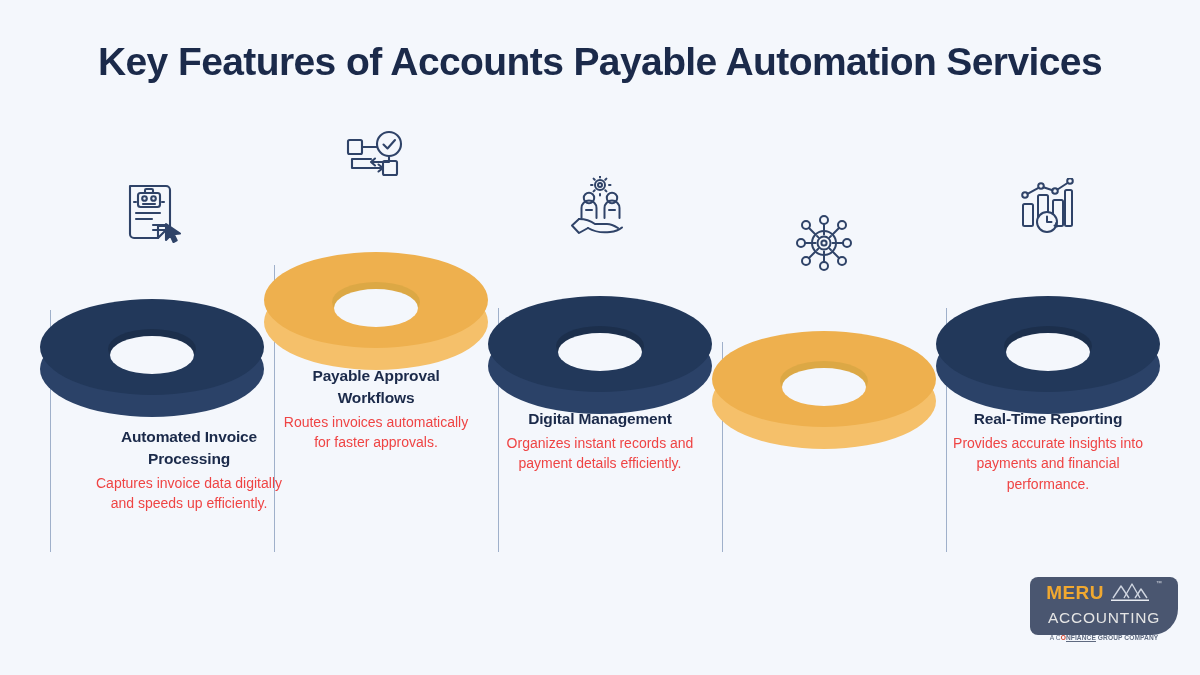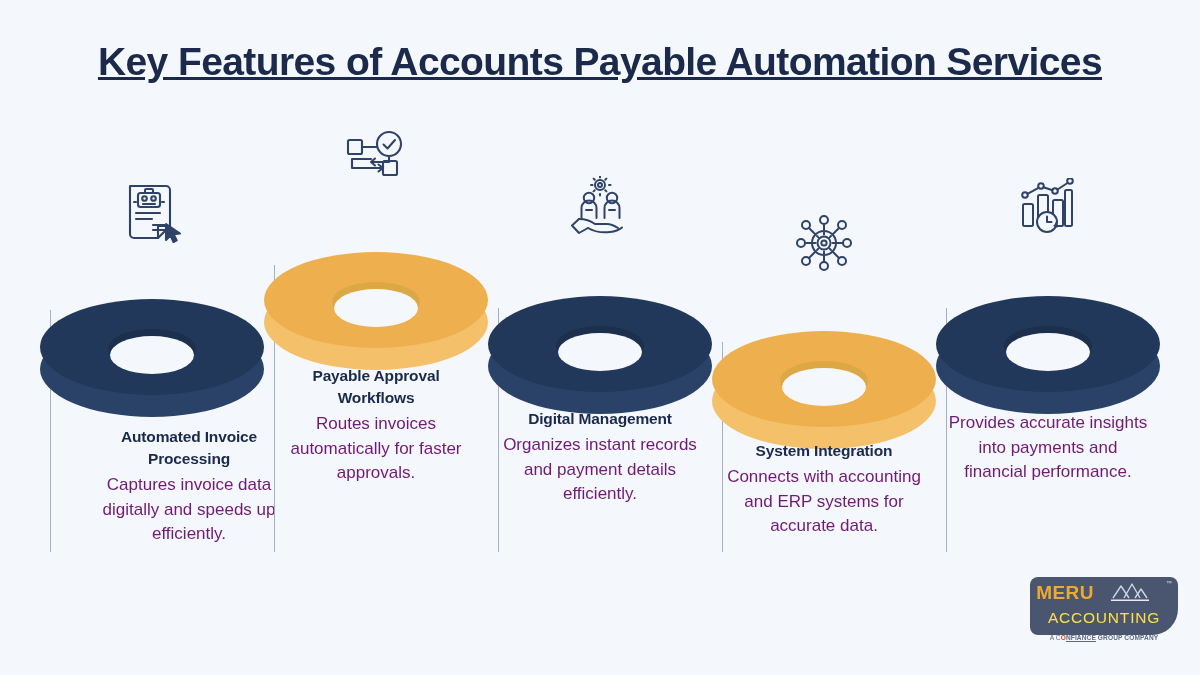--- a/index.html
+++ b/index.html
@@ -13,21 +13,20 @@
   
   .page-title {
     position: absolute;
     left: 0; right: 0; top: 40px;
     text-align: center;
     font-size: 39px;
     font-weight: bold;
     letter-spacing: -0.6px;
     color: #1b2a4a;
     white-space: nowrap;
-    text-decoration: underline;
   }
 
   
   .columns {
     position: absolute;
     left: 40px; top: 120px;
     width: 1120px; height: 450px;
   }
   .col {
     position: absolute;
@@ -76,56 +75,56 @@
   }
   .feat-title {
     font-size: 15.5px;
     font-weight: bold;
     color: #1b2a4a;
     line-height: 1.42;
     letter-spacing: -0.15px;
   }
   .feat-desc {
     margin-top: 3px;
-    font-size: 17px;
-    color: #701a75;
+    font-size: 14px;
+    color: #ef4444;
     line-height: 1.45;
   }
 
   
   .logo-box {
     position: absolute;
     left: 1030px; top: 577px;
     width: 148px; height: 58px;
     background: #4a5670;
     border-radius: 8px 8px 26px 8px;
     overflow: hidden;
   }
   .logo-inner {
     position: absolute;
     left: 0; top: 6px; width: 148px;
     text-align: center;
   }
   .logo-row1 {
     display: flex; align-items: flex-start; justify-content: center;
-    gap: 17px;
+    gap: 7px;
   }
   .logo-meru {
     font-size: 19px; font-weight: bold;
     color: #f0a830; letter-spacing: 0.4px;
     line-height: 1;
   }
   .logo-mtn { position: relative; top: -1px; }
   .logo-tm {
     font-size: 6px; color: #d9dde5;
     position: relative; top: -3px; left: 0px;
   }
   .logo-acc {
     margin-top: 2px;
-    font-size: 15.5px; color: #fde047;
+    font-size: 15.5px; color: #e5e5e5;
     letter-spacing: 0.8px; line-height: 1.1;
   }
   .logo-tag {
     position: absolute;
     left: 1030px; top: 634px; width: 148px;
     text-align: center;
     font-size: 6.6px; color: #5f6a80;
     letter-spacing: 0.1px;
     white-space: nowrap;
   }
@@ -281,24 +280,20 @@
 
     <div class="donut" style="top:203px;">
       <svg width="224" height="132" viewBox="0 0 224 132">
         <ellipse cx="112" cy="78" rx="112" ry="48" fill="#f5c06a"></ellipse>
         <ellipse cx="112" cy="56" rx="112" ry="48" fill="#eeb04e"></ellipse>
         <ellipse cx="112" cy="58" rx="44" ry="20" fill="#dca845"></ellipse>
         <ellipse cx="112" cy="64" rx="42" ry="19" fill="#f4f7fc"></ellipse>
       </svg>
     </div>
 
-    <div class="txt" style="top:320px;">
-      <div class="feat-title">System Integration</div>
-      <div class="feat-desc">Connects with accounting and ERP systems for accurate data.</div>
-    </div>
   </div>
 
   <div class="col col-4">
     <div class="divider" style="top:188px;height:244px;"></div>
 
     <div class="icon-wrap" style="top:58px;">
       <svg width="62" height="60" viewBox="0 0 62 60" fill="none" stroke="#2f4368" stroke-width="2" stroke-linejoin="round" stroke-linecap="round">
         <rect x="6" y="26" width="10" height="22" rx="1.5"></rect>
         <rect x="21" y="17" width="10" height="31" rx="1.5"></rect>
         <rect x="36" y="22" width="10" height="26" rx="1.5"></rect>
@@ -317,20 +312,21 @@
     <div class="donut" style="top:168px;">
       <svg width="224" height="132" viewBox="0 0 224 132">
         <ellipse cx="112" cy="78" rx="112" ry="48" fill="#2b4268"></ellipse>
         <ellipse cx="112" cy="56" rx="112" ry="48" fill="#22385a"></ellipse>
         <ellipse cx="112" cy="58" rx="44" ry="20" fill="#1c2f4c"></ellipse>
         <ellipse cx="112" cy="64" rx="42" ry="19" fill="#f4f7fc"></ellipse>
       </svg>
     </div>
 
     <div class="txt" style="top:288px;">
+      <div class="feat-title">Real-Time Reporting</div>
       <div class="feat-desc">Provides accurate insights into payments and financial performance.</div>
     </div>
   </div>
 
 </div>
 
 <div class="logo-box">
   <div class="logo-inner">
     <div class="logo-row1">
       <span class="logo-meru">MERU</span>

